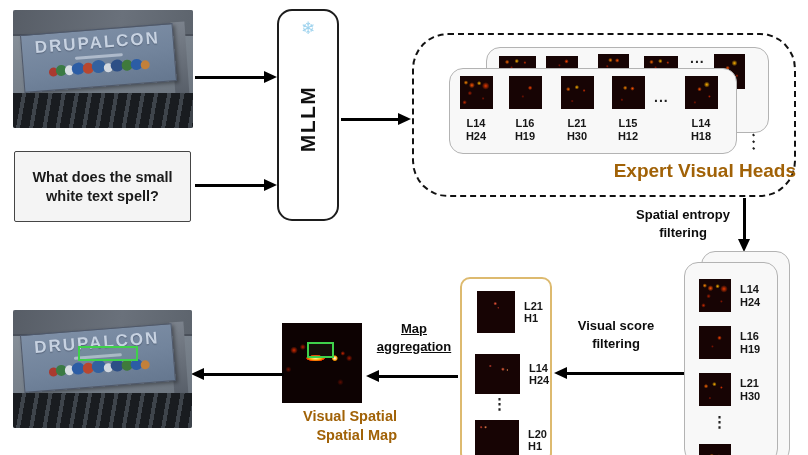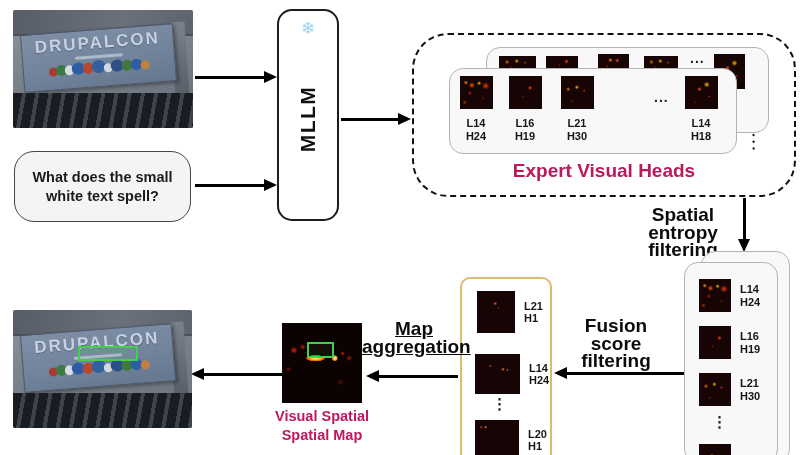--- a/index.html
+++ b/index.html
@@ -31,21 +31,21 @@
   .fig-row span:nth-child(8){ background:#2d4f86; width:13px;height:12px; }
   .fig-row span:nth-child(9){ background:#3f7a3c; }
   .fig-row span:nth-child(10){ background:#2c5da5; width:12px;height:11px; }
   .fig-row span:nth-child(11){ background:#c2803a; width:9px;height:9px; }
   .ph-slats { position:absolute; left:0; bottom:0; width:100%; height:30%;
     background:repeating-linear-gradient(100deg,#191c20 0 9px,#3e444b 9px 13px); }
   .green-rect { position:absolute; border:2px solid #3fd14b; background:rgba(120,200,130,.07); }
 
   
   .qbox { position:absolute; left:14px; top:151px; width:177px; height:71px; background:#f4f4f4;
-    border:1.6px solid #454545; border-radius:20px; display:flex; align-items:center; justify-content:center; }
+    border:1.6px solid #454545; border-radius:2px; display:flex; align-items:center; justify-content:center; }
   .qbox p { font-size:14.5px; font-weight:bold; color:#1b1b1b; text-align:center; line-height:19px; padding:0 10px; }
 
   
   .mllm { position:absolute; left:277px; top:9px; width:62px; height:212px; background:#fff;
     border:2px solid #1d1d1d; border-radius:15px; }
   .snowflake { position:absolute; top:7px; left:0; width:100%; text-align:center; font-size:17px; color:#9fd3ee; }
   .mllm-label { position:absolute; left:50%; top:52%; transform:translate(-50%,-50%) rotate(-90deg);
     font-size:21px; font-weight:bold; letter-spacing:1.5px; color:#111; white-space:nowrap; }
 
   
@@ -91,21 +91,21 @@
     radial-gradient(circle 2px at 14% 18%, #e04830, transparent 75%),
     radial-gradient(circle 2px at 24% 18%, #ff8a50, transparent 75%); }
 
   .head-item { position:absolute; width:52px; text-align:center; }
   .head-item .hm { width:33px; height:33px; }
   .hl { font-size:11px; font-weight:bold; line-height:12.5px; color:#161616; margin-top:4px; }
   .hl span { display:block; }
   .ellipsis-h { font-size:14px; font-weight:bold; color:#222; letter-spacing:1px; }
   .ellipsis-v { font-size:15px; font-weight:bold; color:#222; line-height:14px; }
 
-  .caption { position:absolute; font-weight:bold; color:#be185d; text-align:center; }
+  .caption { position:absolute; font-weight:bold; color:#a16207; text-align:right; }
 
   
   .vrow { position:absolute; display:flex; align-items:center; }
   .vrow .hm { width:32px; height:33px; flex:none; }
   .vrow .hl { margin-top:0; margin-left:9px; text-align:left; }
 
   
   .ybox { position:absolute; left:460px; top:277px; width:92px; height:186px;
     border:2px solid #ddba6f; border-radius:10px; background:#fff; }
 
@@ -117,21 +117,21 @@
       radial-gradient(circle 4px at 66% 44%, #ffffff, #ff9d00 55%, transparent 80%),
       radial-gradient(circle 5px at 15% 34%, #d42a00, transparent 75%),
       radial-gradient(circle 4px at 26% 30%, #b81e00, transparent 75%),
       radial-gradient(circle 4px at 84% 44%, #a01800, transparent 78%),
       radial-gradient(circle 3px at 76% 38%, #c82400, transparent 78%),
       radial-gradient(circle 4px at 8% 58%, #700f00, transparent 75%),
       radial-gradient(circle 4px at 73% 74%, #5e0c00, transparent 78%); }
   .gmap .green-rect { left:25px; top:19px; width:27px; height:16px; border-width:2.5px; }
 
   
-  .flabel { position:absolute; font-weight:bold; font-size:19px; line-height:17.5px; color:#0c0c0c; text-align:center; }
+  .flabel { position:absolute; font-weight:bold; font-size:13px; line-height:17.5px; color:#0c0c0c; text-align:center; }
 
   
   .arrow { position:absolute; }
   .arrow .sh { position:absolute; background:#000; }
   .arrow .hd { position:absolute; width:0; height:0; }
   .ar-right .sh { left:0; top:5px; height:2.6px; }
   .ar-right .hd { right:0; top:0; border-top:6.5px solid transparent; border-bottom:6.5px solid transparent; border-left:13px solid #000; }
   .ar-left .sh { right:0; top:5px; height:2.6px; }
   .ar-left .hd { left:0; top:0; border-top:6.5px solid transparent; border-bottom:6.5px solid transparent; border-right:13px solid #000; }
   .ar-down .sh { left:5px; top:0; width:2.6px; }
@@ -215,20 +215,27 @@
           <span>H19</span>
         </div>
     </div>
     <div class="head-item" style="left:101px; top:7px;">
       <span class="hm hm-c"></span>
       <div class="hl">
           <span>L21</span>
           <span>H30</span>
         </div>
     </div>
+    <div class="head-item" style="left:152px; top:7px;">
+      <span class="hm hm-d"></span>
+      <div class="hl">
+          <span>L15</span>
+          <span>H12</span>
+        </div>
+    </div>
     <span class="ellipsis-h" style="position:absolute; left:204px; top:20px;">...</span>
     <div class="head-item" style="left:225px; top:7px;">
       <span class="hm hm-e"></span>
       <div class="hl">
           <span>L14</span>
           <span>H18</span>
         </div>
     </div>
   </div>
 
@@ -271,21 +278,21 @@
     <span class="ellipsis-v" style="position:absolute; left:27px; top:152px;">⋮</span>
     <div class="vrow" style="left:14px; top:181px;">
       <span class="hm hm-d"></span>
       <div class="hl">
           <span>L14</span>
         </div>
     </div>
   </div>
 
   <div class="flabel" style="left:560px; top:317px; width:112px;">
-    <span>Fusion score</span><br>
+    <span>Visual score</span><br>
     <span>filtering</span>
   </div>
   <div class="arrow ar-left" style="left:554px; top:367px; width:130px; height:13px;">
     <div class="sh" style="width:118px;"></div>
       <div class="hd"></div>
   </div>
 
   <div class="ybox">
     <div class="vrow" style="left:15px; top:12px;">
       <span class="hm hm-f1" style="width:38px; height:42px;"></span>

